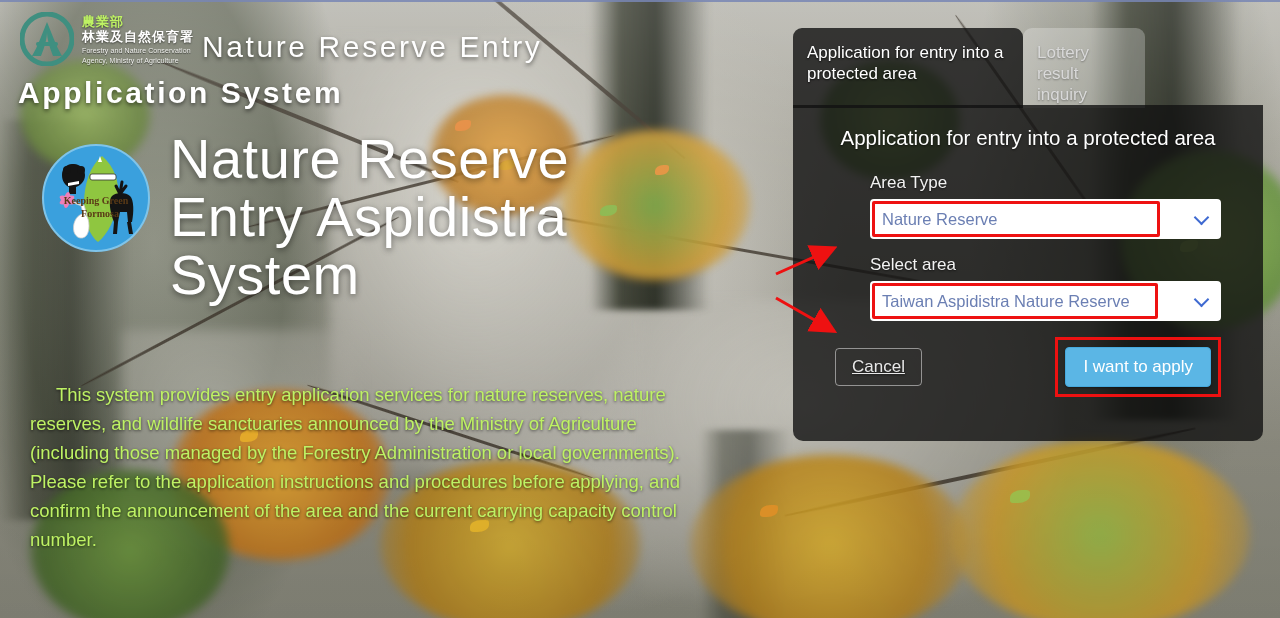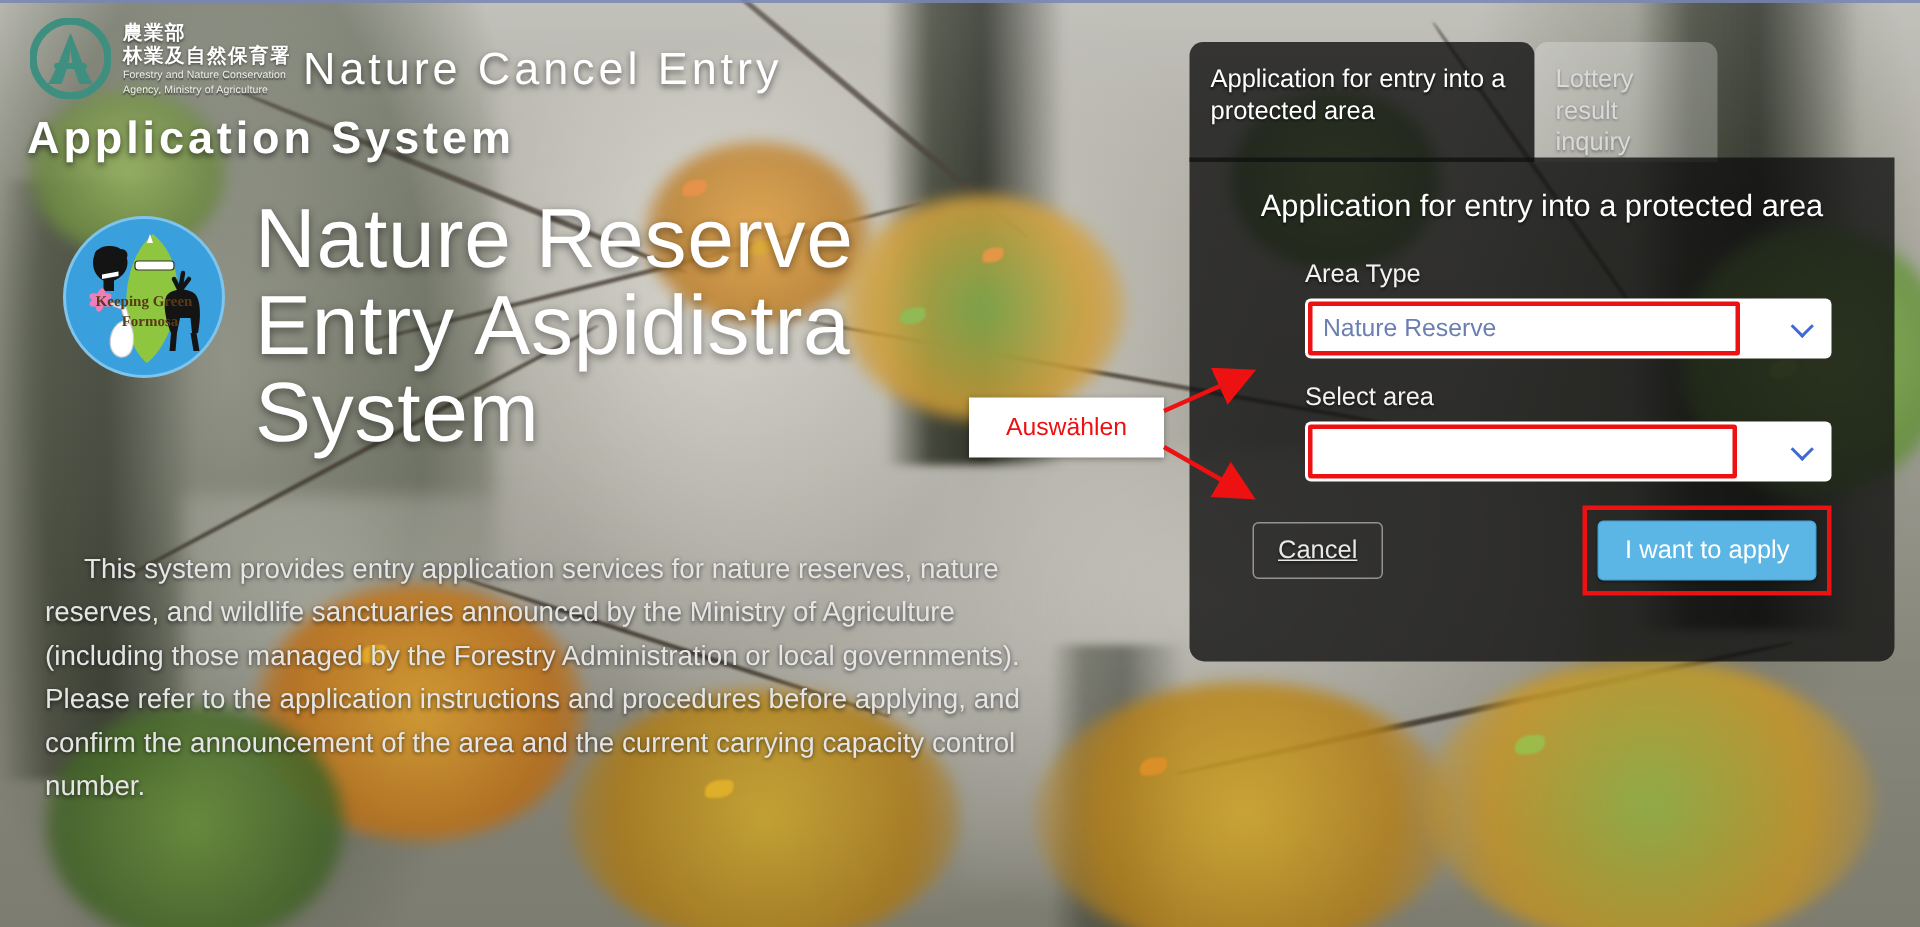--- a/index.html
+++ b/index.html
@@ -54,21 +54,21 @@
     position: absolute; inset: 0;
     background: linear-gradient(180deg, rgba(255,255,255,.16) 0%, rgba(255,255,255,.05) 28%, rgba(0,0,0,.05) 70%, rgba(0,0,0,.10) 100%);
   }
   .topline { position:absolute; top:0; left:0; right:0; height:2px; background: rgba(120,134,180,.85); }
 
   
   #header { position: absolute; top: 0; left: 0; width: 790px; height: 118px; }
   .brand { position: absolute; left: 20px; top: 12px; display: flex; align-items: flex-start; gap: 8px; }
   .agency-mark { width: 54px; height: 54px; flex: 0 0 54px; }
   .agency-text { padding-top: 2px; }
-  .agency-cn1 { font-size: 13px; color: #ffffff; letter-spacing: 1px; line-height: 15px; font-weight: 700;
+  .agency-cn1 { font-size: 13px; color: #bef264; letter-spacing: 1px; line-height: 15px; font-weight: 700;
                 text-shadow: 0 1px 2px rgba(0,0,0,.55); }
   .agency-cn2 { font-size: 13px; color: #fff; letter-spacing: 1px; line-height: 16px; font-weight: 700;
                 text-shadow: 0 1px 2px rgba(0,0,0,.55); }
   .agency-en  { font-size: 7px; color: #f0f0ee; line-height: 9px; letter-spacing: .1px;
                 text-shadow: 0 1px 1px rgba(0,0,0,.6); margin-top: 1px; }
   .sys-title-1 {
     position: absolute; left: 202px; top: 30px;
     font-size: 30px; color: #ffffff; letter-spacing: 2.6px; font-weight: 400;
     text-shadow: 0 2px 4px rgba(0,0,0,.55);
     white-space: nowrap;
@@ -89,24 +89,24 @@
     font-size: 56px;
     line-height: 58px;
     color: #ffffff;
     font-weight: 400;
     letter-spacing: .5px;
     text-shadow: 0 2px 6px rgba(0,0,0,.45);
     max-width: 430px;
   }
   .hero-body {
     position: absolute;
-    left: 30px; top: 234px; width: 650px;
+    left: 30px; top: 250px; width: 650px;
     font-size: 18.5px;
     line-height: 29px;
-    color: #e5e5e5;
+    color: #bef264;
     text-indent: 26px;
     text-shadow: 0 1px 3px rgba(0,0,0,.65);
   }
 
   
   #tabs { position: absolute; left: 793px; top: 28px; width: 470px; height: 80px; display: flex; align-items: stretch; }
   .tab {
     position: relative;
     padding: 14px 14px 0 14px;
     font-size: 17px;
@@ -278,21 +278,21 @@
         <path d="M27 10 C22 22 18 34 12 44 L21 44 C25 34 27 26 27 20 C27 26 29 34 33 44 L42 44 C36 34 32 22 27 10 Z" fill="#3f8f80"></path>
         <rect x="16" y="30" width="22" height="4" rx="2" fill="#3f8f80"></rect>
       </svg>
       <div class="agency-text">
         <div class="agency-cn1">農業部</div>
         <div class="agency-cn2">林業及自然保育署</div>
         <div class="agency-en">Forestry and Nature Conservation</div>
         <div class="agency-en">Agency, Ministry of Agriculture</div>
       </div>
     </div>
-    <div class="sys-title-1">Nature Cancel Entry</div>
+    <div class="sys-title-1">Nature Reserve Entry</div>
     <div class="sys-title-2">Application System</div>
   </div>
 
   <div id="hero">
     <div class="hero-row">
       <svg class="emblem" viewBox="0 0 112 112">
         <circle cx="56" cy="56" r="53" fill="#3aa0dd" stroke="#7fc4ea" stroke-width="2"></circle>
         <path d="M62 14 C74 24 80 40 78 58 C76 76 68 92 58 100 C50 94 44 80 44 62 C44 42 50 24 62 14 Z" fill="#8fc640"></path>
         <path d="M32 22 C26 22 22 27 22 33 C22 39 25 43 29 45 L29 52 L36 52 L36 45 C41 43 45 39 45 33 C45 27 40 22 34 22 Z" fill="#141414"></path>
         <circle cx="27" cy="28" r="4" fill="#141414"></circle>
@@ -335,36 +335,36 @@
           <span class="chev"></span>
         </div>
         <div class="hl-box hl-area"></div>
       </div>
     </div>
 
     <div class="field">
       <div class="field-label">Select area</div>
       <div class="select-wrap">
         <div class="select-box">
+          <span>Taiwan Aspidistra Nature Reserve</span>
           <span class="chev"></span>
         </div>
         <div class="hl-box hl-select"></div>
       </div>
     </div>
 
     <div class="actions">
       <button class="btn-cancel">Cancel</button>
       <div class="apply-wrap">
         <button class="btn-apply">I want to apply</button>
         <div class="hl-apply"></div>
       </div>
     </div>
   </div>
 
-  <div class="note-box">Auswählen</div>
   <svg class="anno-svg">
     <defs>
       <marker id="ah" markerWidth="9" markerHeight="9" refX="7" refY="4.5" orient="auto">
         <path d="M0,0 L9,4.5 L0,9 z" fill="#ee1111"></path>
       </marker>
     </defs>
     <line x1="776" y1="274" x2="832" y2="249" stroke="#ee1111" stroke-width="3" marker-end="url(#ah)"></line>
     <line x1="776" y1="298" x2="832" y2="330" stroke="#ee1111" stroke-width="3" marker-end="url(#ah)"></line>
   </svg>
 

